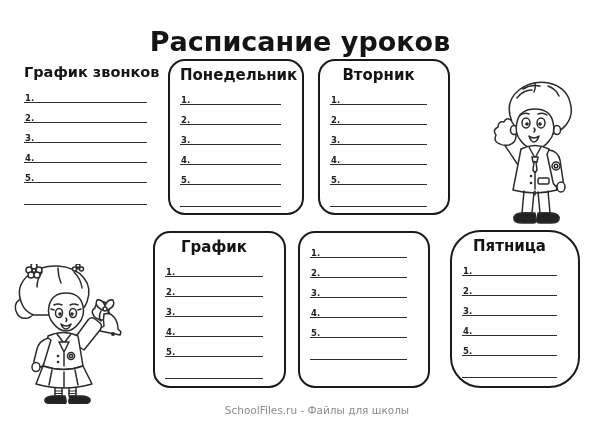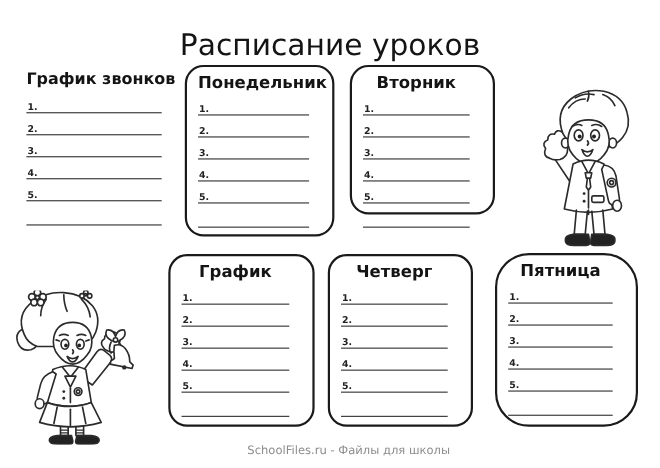--- a/index.html
+++ b/index.html
@@ -3,21 +3,21 @@
 <meta charset="utf-8">
 <style>
   html,body { margin:0; padding:0; }
   .page {
     position:relative; width:600px; height:425px; overflow:hidden;
     background:#ffffff; color:#1e1e1e;
     font-family:"DejaVu Sans", sans-serif;
   }
   .page-title {
     position:absolute; top:8px; left:0; width:600px;
-    text-align:center; font-size:27px; font-weight:400; letter-spacing:0px;
+    text-align:center; font-size:27px; font-weight:700; letter-spacing:0px;
     color:#141414;
   }
   
   .lines { }
   .line { position:relative; height:19px; border-bottom:1.6px solid #2e2e2e; }
   .line.tall { height:21px; }
   .num {
     position:absolute; left:1px; bottom:0px;
     font-size:8.5px; font-weight:700; color:#222; line-height:1;
   }
@@ -33,21 +33,21 @@
     position:absolute; box-sizing:border-box;
     border:2.2px solid #1a1a1a; border-radius:17px; background:#fff;
     padding:5px 21px 0 10px;
   }
   .card-title {
     margin:0; font-size:15px; font-weight:700; text-align:center;
     line-height:19px; white-space:nowrap; color:#141414;
   }
   .card .lines { margin-top:0; }
   .card-mon { left:168px; top:59px;  width:136px; height:156px; }
-  .card-tue { left:318px; top:59px;  width:132px; height:136px; }
+  .card-tue { left:318px; top:59px;  width:132px; height:156px; }
   .card-wed { left:153px; top:231px; width:133px; height:157px; }
   .card-thu { left:298px; top:231px; width:132px; height:157px; }
   .card-fri { left:450px; top:230px; width:130px; height:158px;border-radius:31px; }
   
   .boy-art  { position:absolute; left:488px; top:78px;  width:92px;  height:148px; }
   .girl-art { position:absolute; left:8px;   top:264px; width:115px; height:140px; }
   .boy-art svg, .girl-art svg { display:block; width:100%; height:100%; }
   
   .footer {
     position:absolute; top:404px; left:17px; width:600px;
@@ -151,21 +151,20 @@
       <div class="line">
           <span class="num">5.</span>
         </div>
       <div class="line tall">
           <span class="num"></span>
         </div>
     </div>
   </section>
 
   <section class="card card-thu">
-    <h2 class="card-title">Четверг</h2>
     <div class="lines">
       <div class="line">
           <span class="num">1.</span>
         </div>
       <div class="line">
           <span class="num">2.</span>
         </div>
       <div class="line">
           <span class="num">3.</span>
         </div>

